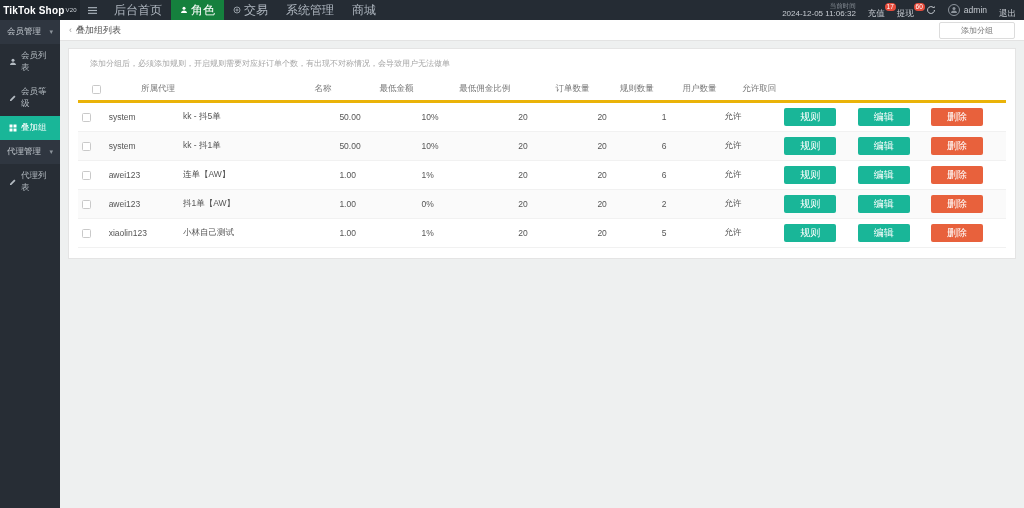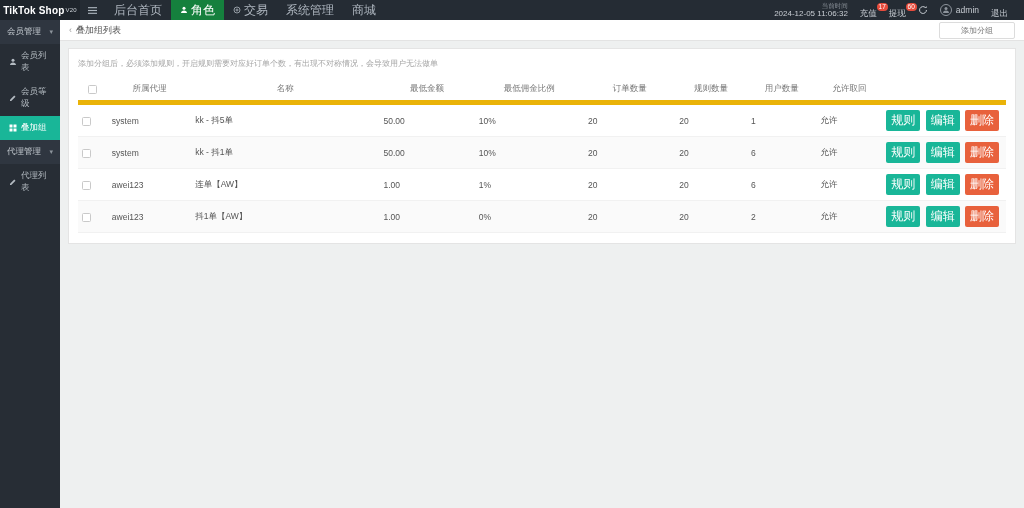--- a/index.html
+++ b/index.html
@@ -9,21 +9,21 @@
   
   .topbar { height:20px; background:#252c34; display:flex; align-items:stretch; color:#aeb6bf; }
   .logo { width:80px; background:#1e242b; color:#fff; display:flex; align-items:center;
     justify-content:center; font-size:10px; font-weight:bold; letter-spacing:.2px; }
   .logo sup { font-size:6px; margin-left:1px; color:#cfd4da; font-weight:normal; }
   .nav { display:flex; align-items:stretch; font-size:12px; }
   .nav-item { display:flex; align-items:center; gap:3px; padding:0 9px; cursor:pointer; color:#aeb6bf; }
   .nav-item.active { background:#15803d; color:#fff; }
   .nav-item svg { width:8px; height:8px; }
   .menu-toggle { display:flex; align-items:center; padding:0 8px; }
-  .tb-right { margin-left:auto; display:flex; align-items:center; gap:12px; padding-right:16px; }
+  .tb-right { margin-left:auto; display:flex; align-items:center; gap:12px; padding-right:8px; }
   .time-block { text-align:right; line-height:1.15; }
   .time-label { font-size:6.5px; color:#8d949c; }
   .time-value { font-size:8px; color:#c7ccd2; }
   .tb-link { position:relative; font-size:8.5px; color:#c7ccd2; cursor:pointer;margin-top:8px; }
   .badge { position:absolute; top:-5px; right:-11px; background:#e74c3c; color:#fff;
     font-size:6.5px; line-height:8px; min-width:10px; text-align:center; border-radius:6px; padding:0 2px; }
   .tb-icon { width:10px; height:10px; color:#c7ccd2; cursor:pointer; }
   .user-box { display:flex; align-items:center; gap:4px; font-size:8.5px; color:#c7ccd2; cursor:pointer; }
   .avatar { width:12px; height:12px; border-radius:50%; border:1px solid #8d949c; display:flex;
     align-items:center; justify-content:center; color:#8d949c; }
@@ -40,31 +40,31 @@
   .sb-item.active { background:#19b698; color:#fff; }
 
   .content { flex:1; display:flex; flex-direction:column; background:#eef0f0; }
   .crumbbar { height:21px; background:#fff; border-bottom:1px solid #e3e3e3; display:flex;
     align-items:center; padding:0 9px; font-size:9px; color:#555; }
   .crumb-arrow { color:#999; margin-right:4px; font-size:9px; }
   .add-btn { margin-left:auto; background:#fff; border:1px solid #dcdcdc; border-radius:2px;
     font-size:8px; color:#777; padding:2px 21px; cursor:pointer; }
 
   .panel { margin:7px 8px; background:#fff; border:1px solid #e4e4e4; padding:8px 9px 10px; }
-  .notice { font-size:8px; color:#a6a6a6; margin:1px 0 9px; }
+  .notice { font-size:8px; color:#a6a6a6; margin:1px 12px 9px; }
 
   table { width:100%; border-collapse:collapse; font-size:8.5px; color:#555; }
-  th { text-align:center; font-weight:normal; color:#777; padding:5px 4px;
-    border-bottom:5px solid #eab308; white-space:nowrap; }
+  th { text-align:right; font-weight:normal; color:#777; padding:5px 4px;
+    border-bottom:3px solid #eab308; white-space:nowrap; }
   td { padding:5px 4px; border-bottom:1px solid #f1f1f1; white-space:nowrap; }
   tbody tr:nth-child(even) td { background:#fafafa; }
   .cb { display:inline-block; width:9px; height:9px; border:1px solid #c9c9c9; border-radius:1.5px;
     background:#fff; vertical-align:middle; cursor:pointer; }
-  .btn { display:inline-block; padding:2px 5px; border-radius:2px; color:#fff; font-size:12px;
-    margin-right:3px; cursor:pointer; }
+  .btn { display:inline-block; padding:2px 16px; border-radius:2px; color:#fff; font-size:10px;
+    margin-right:19px; cursor:pointer; }
   .btn.teal { background:#19b698; }
   .btn.orange { background:#e8613c; }
 
   .pager { margin-top:9px; display:flex; align-items:center; gap:4px; font-size:8.5px; color:#666; }
   .pager select { font-size:8px; height:15px; border:1px solid #ccc; border-radius:2px; color:#555;
     background:#fff; }
 </style>
 </head>
 <body>
 
@@ -276,19 +276,35 @@
               <td>20</td>
               <td>2</td>
               <td>允许</td>
               <td>
                 <span class="btn teal">规则</span>
                 <span class="btn teal">编辑</span>
                 <span class="btn orange">删除</span>
               </td>
             </tr>
 
+            <tr>
+              <td><span class="cb"></span></td>
+              <td>xiaolin123</td>
+              <td>小林自己测试</td>
+              <td>1.00</td>
+              <td>1%</td>
+              <td>20</td>
+              <td>20</td>
+              <td>5</td>
+              <td>允许</td>
+              <td>
+                <span class="btn teal">规则</span>
+                <span class="btn teal">编辑</span>
+                <span class="btn orange">删除</span>
+              </td>
+            </tr>
 
           </tbody>
       </table>
 
     </div>
   </div>
 </div>
 
 </body></html>

